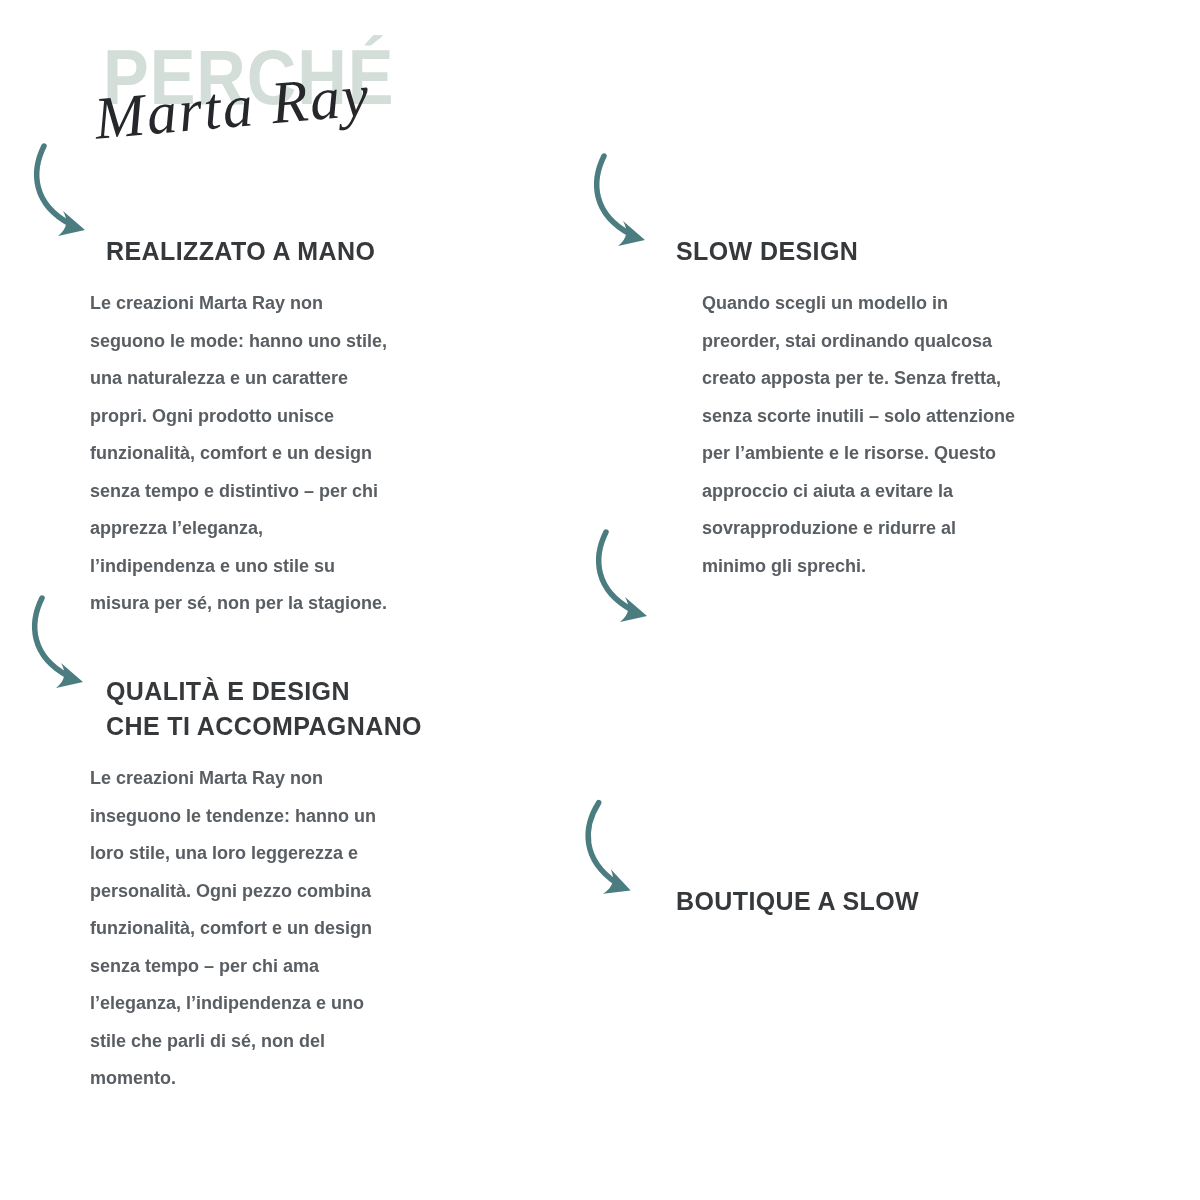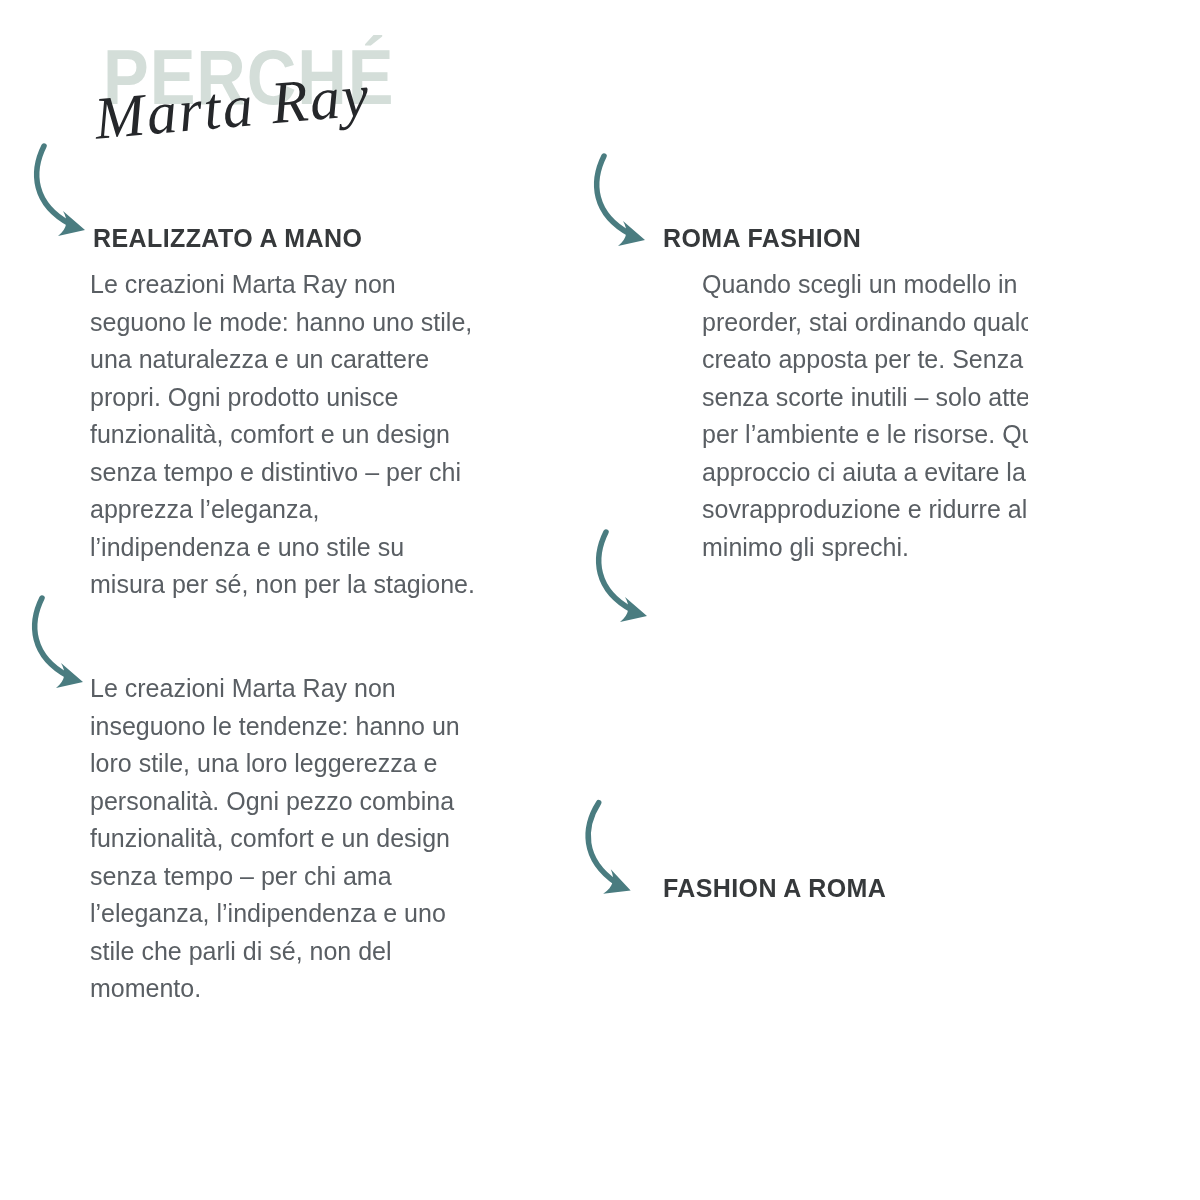--- a/index.html
+++ b/index.html
@@ -33,24 +33,24 @@
   .arrow-1{left:28px;top:140px;}
   .arrow-2{left:26px;top:592px;}
   .arrow-3{left:588px;top:150px;}
   .arrow-4{left:590px;top:526px;}
   .arrow-5{left:578px;top:798px;transform:rotate(6deg);}
   
   .section{position:absolute;}
   .sec-heading{
     font-size:25px;font-weight:700;color:#36393b;
     letter-spacing:.4px;line-height:35px;
-    white-space:pre;margin:3px;
+    white-space:pre;margin:16px;
   }
   .sec-body{
-    font-size:25px;font-weight:400;color:#595e63;
+    font-size:18px;font-weight:700;color:#595e63;
     line-height:37.5px;white-space:pre;margin:0;
   }
   .s1{left:90px;top:218px;}
   .s1 .sec-body{margin-top:10px;}
   .s2{left:90px;top:658px;}
   .s2 .sec-body{margin-top:12px;}
   .s3{left:660px;top:218px;}
   .s3 .sec-body{margin-top:10px;margin-left:42px;}
   .s4{left:660px;top:600px;}
   .s4 .sec-body{margin-top:10px;}
@@ -103,41 +103,43 @@
 una naturalezza e un carattere
 propri. Ogni prodotto unisce
 funzionalità, comfort e un design
 senza tempo e distintivo – per chi
 apprezza l’eleganza,
 l’indipendenza e uno stile su
 misura per sé, non per la stagione.</p>
   </div>
 
   <div class="section s2">
+    <h2 class="sec-heading">QUALITÀ E DESIGN
+CHE TI ACCOMPAGNANO</h2>
     <p class="sec-body">Le creazioni Marta Ray non
 inseguono le tendenze: hanno un
 loro stile, una loro leggerezza e
 personalità. Ogni pezzo combina
 funzionalità, comfort e un design
 senza tempo – per chi ama
 l’eleganza, l’indipendenza e uno
 stile che parli di sé, non del
 momento.</p>
   </div>
 
   <div class="section s3">
-    <h2 class="sec-heading">ROMA FASHION</h2>
+    <h2 class="sec-heading">SLOW DESIGN</h2>
     <p class="sec-body">Quando scegli un modello in
 preorder, stai ordinando qualcosa
 creato apposta per te. Senza fretta,
 senza scorte inutili – solo attenzione
 per l’ambiente e le risorse. Questo
 approccio ci aiuta a evitare la
 sovrapproduzione e ridurre al
 minimo gli sprechi.</p>
   </div>
 
 
   <div class="section s5">
-    <h2 class="sec-heading">FASHION A ROMA</h2>
+    <h2 class="sec-heading">BOUTIQUE A SLOW</h2>
   </div>
 
 </div>
 
 </body></html>

